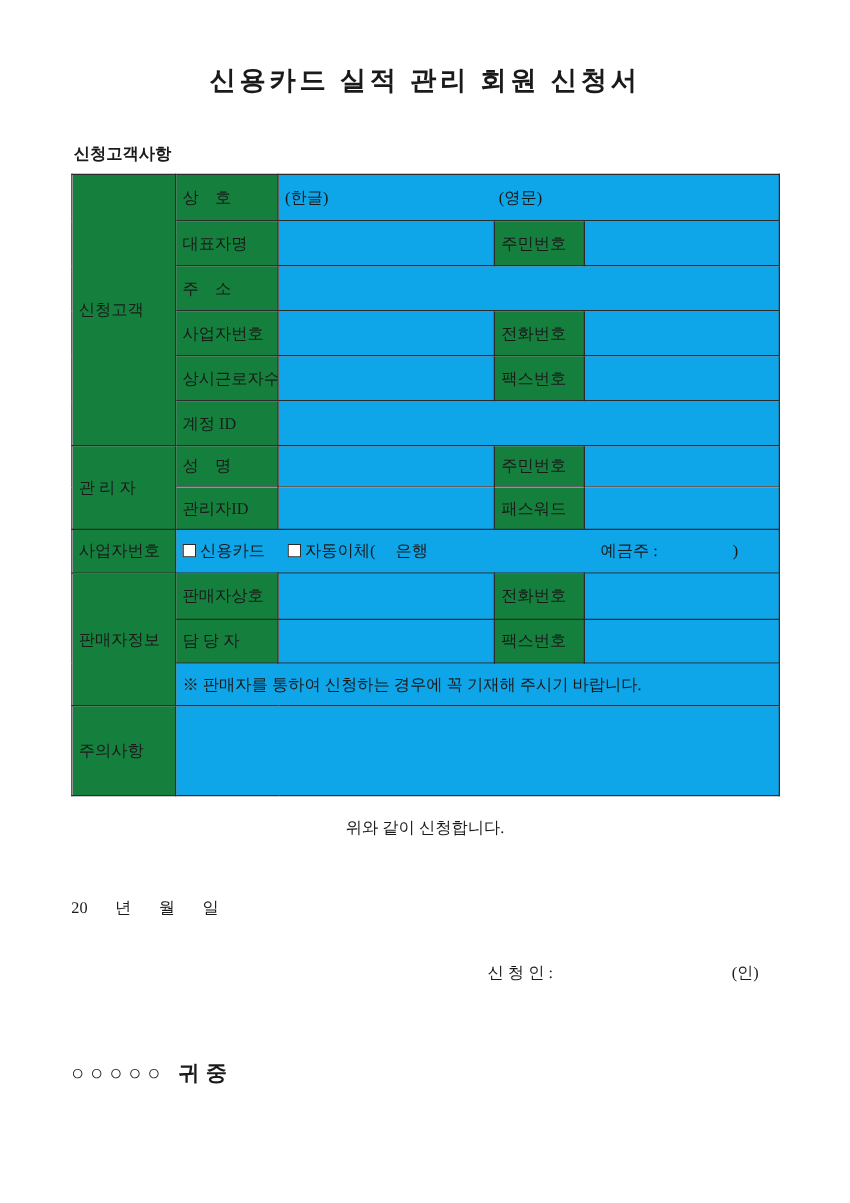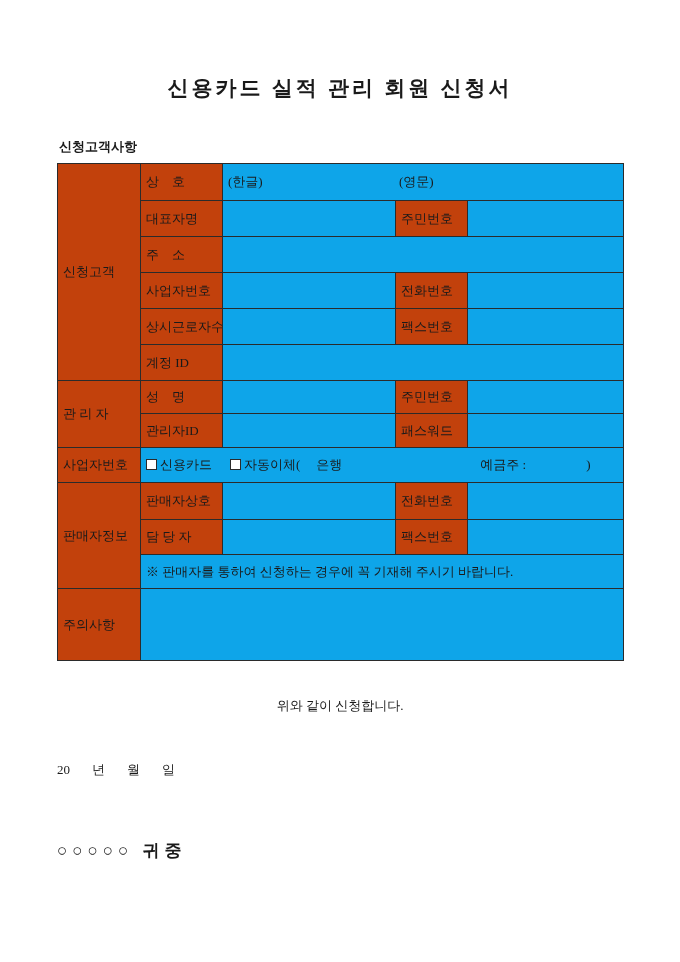--- a/index.html
+++ b/index.html
@@ -5,21 +5,21 @@
   * { box-sizing: border-box; }
   html, body { margin: 0; padding: 0; background: #ffffff; }
   body {
     font-family: "Liberation Serif", "DejaVu Serif", serif;
     color: #1a1a1a;
   }
   .page {
     width: 680px;
     height: 962px;
     margin: 0 auto;
-    padding: 74px 57px 0 57px;
+    padding: 50px 57px 0 57px;
     background: #ffffff;
     overflow: hidden;
     position: relative;
   }
   .title {
     margin: 0 0 36px 0;
     font-size: 21px;
     font-weight: bold;
     text-align: center;
     letter-spacing: 3px;
@@ -36,42 +36,42 @@
     width: 566px;
   }
   .form-table td {
     border: 1px solid #2b2b2b;
     font-size: 13px;
     padding: 0 5px;
     vertical-align: middle;
     overflow: hidden;
   }
   td.hd {
-    background: #c2410c;
+    background: #15803d;
     white-space: pre;
   }
   td.data { background: #0ea5e9; }
   .kor-slot { display: inline-block; width: 171px; }
   .chk {
     display: inline-block;
     width: 11px;
     height: 11px;
     border: 1px solid #2b2b2b;
     vertical-align: -1px;
     margin-right: 3px;
     background: #ffffff;
   }
   .chk2 { margin-left: 18px; }
   .blank-inline { display: inline-block; height: 12px; }
   .bank-blank { width: 16px; }
   .holder-blank { width: 60px; }
   .holder-label { margin-left: 138px; }
   .note-cell { white-space: pre; }
   .closing {
-    margin-top: 36px;
+    margin-top: 16px;
     text-align: center;
     font-size: 13px;
   }
   .date-line {
     margin-top: 46px;
     font-size: 13px;
   }
   .date-line .gap { margin-left: 22px; }
   .applicant-line {
     margin-top: 34px;
@@ -195,16 +195,20 @@
 
     </tbody>
   </table>
 
   <div class="closing">위와 같이 신청합니다.</div>
 
   <div class="date-line">
     <span>20</span><span class="gap">년</span><span class="gap">월</span><span class="gap">일</span>
   </div>
 
+  <div class="applicant-line">
+    <span class="applicant-label">신 청 인 :</span>
+    <span class="seal">(인)</span>
+  </div>
 
   <div class="recipient">○○○○○ 귀중</div>
 
 </div>
 
 </body></html>

